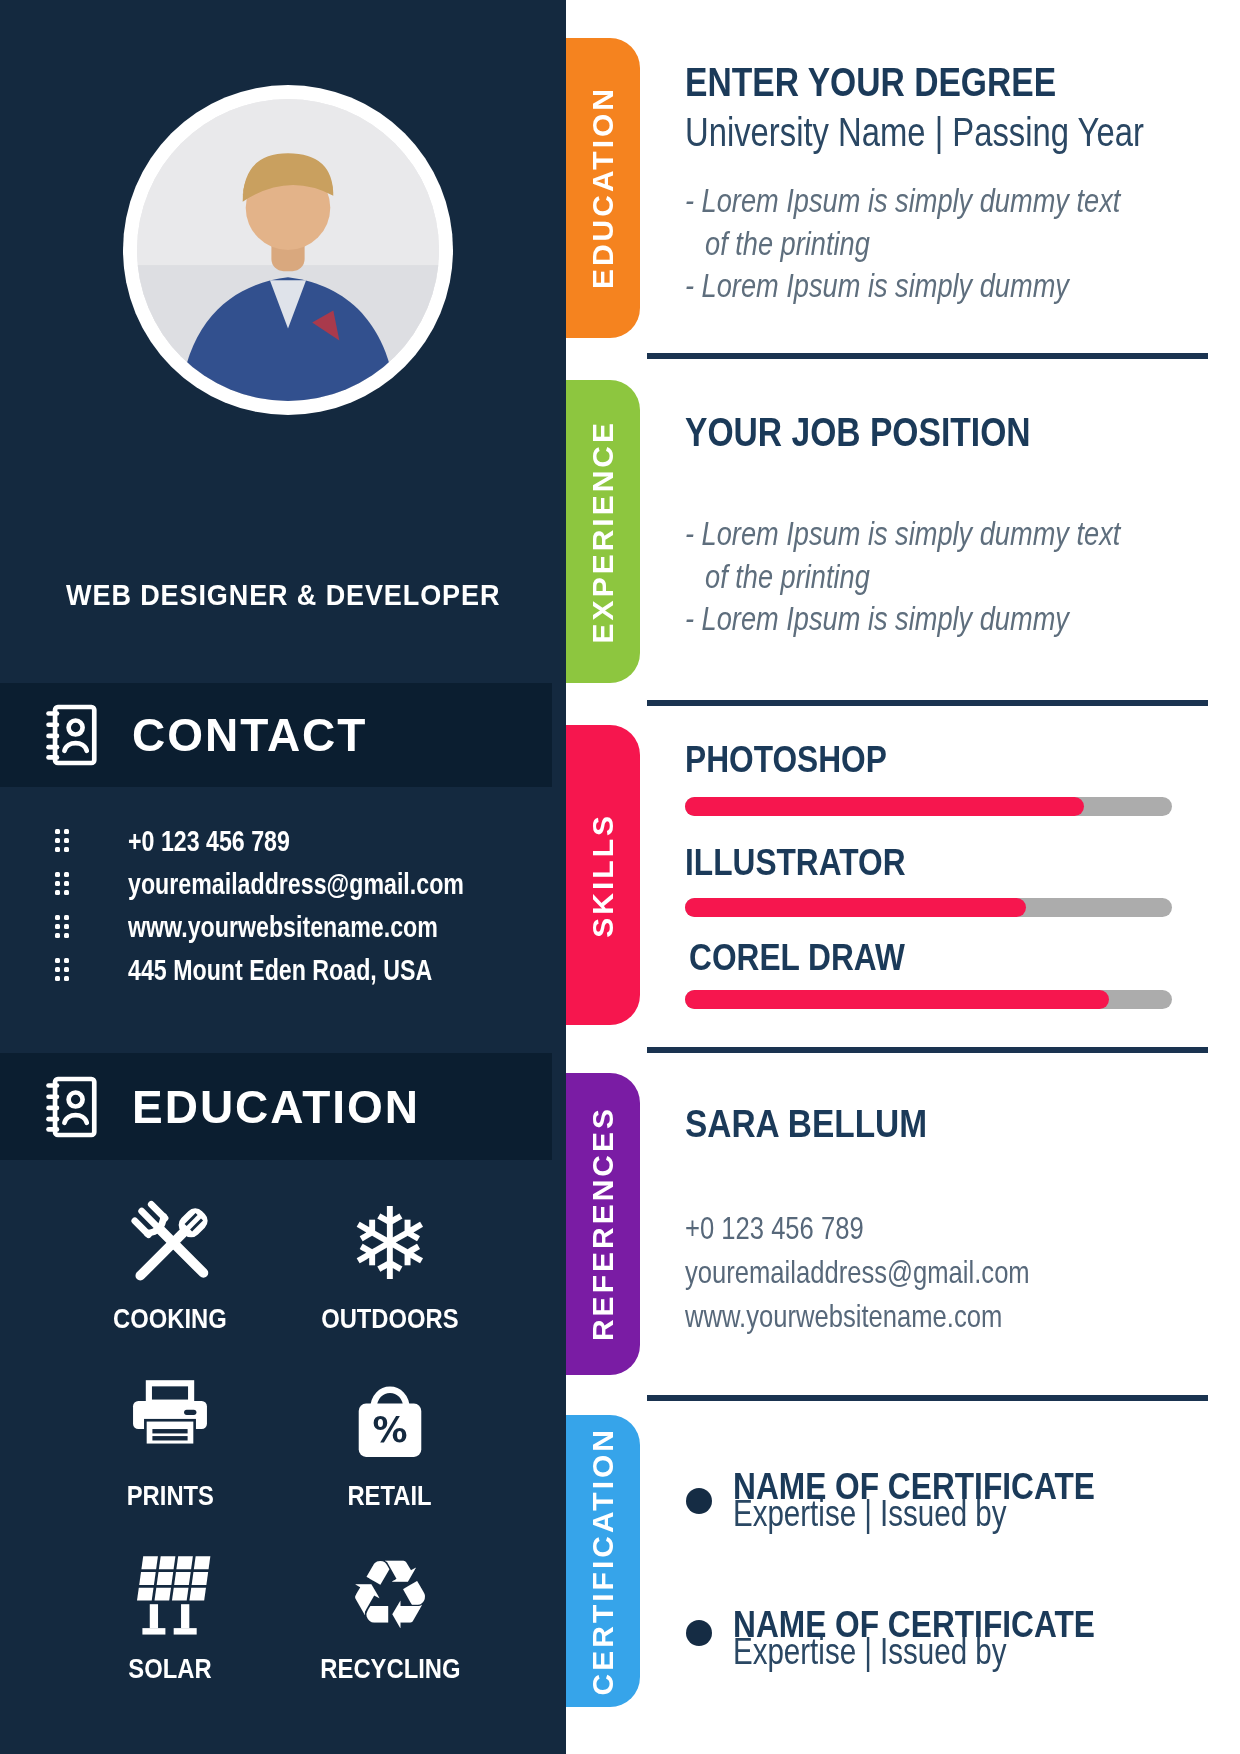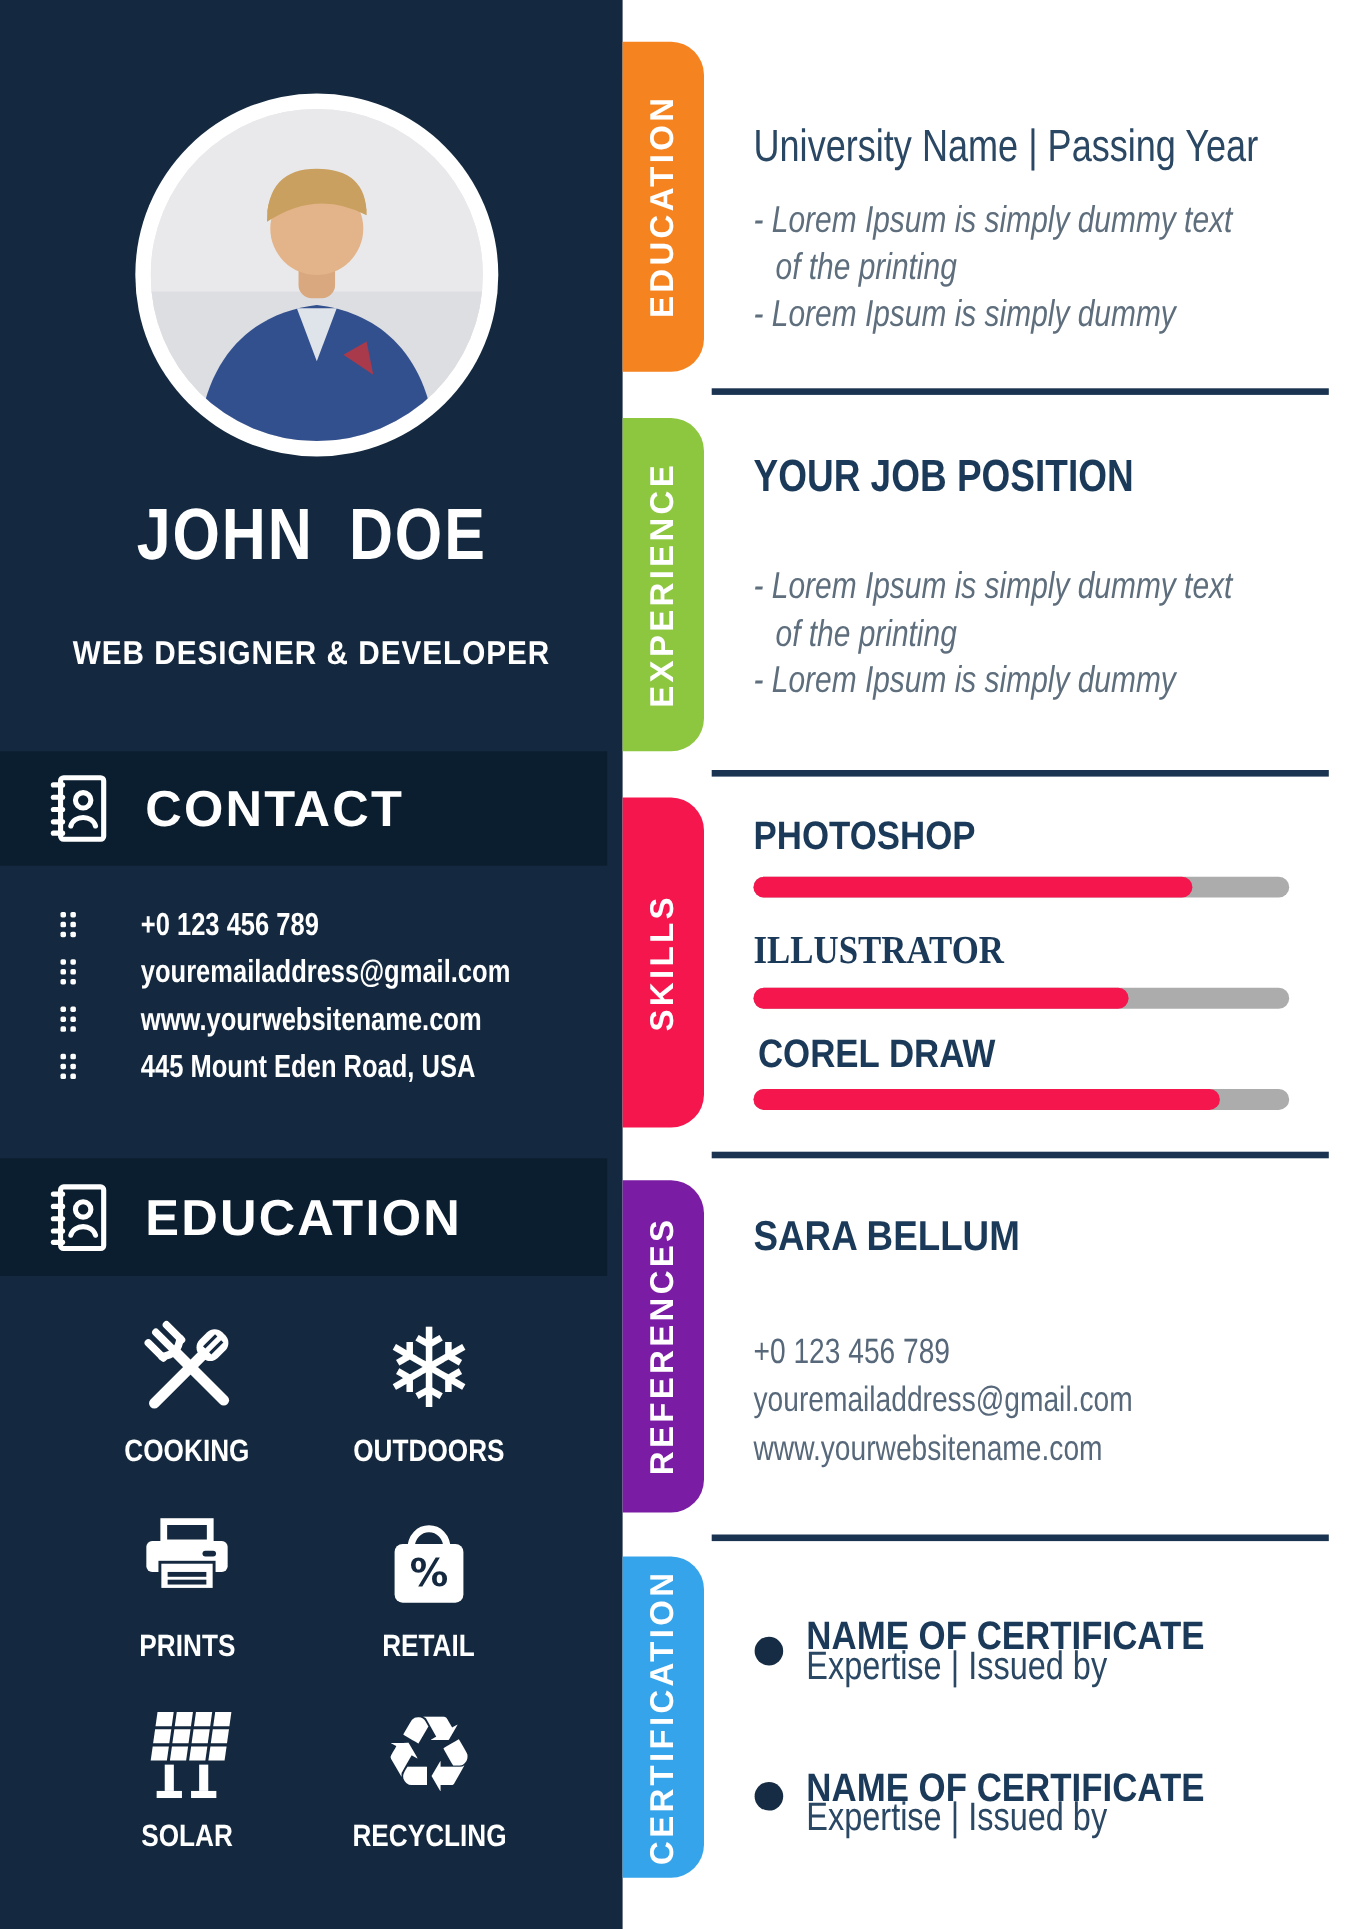--- a/index.html
+++ b/index.html
@@ -57,21 +57,20 @@
         <polygon points="44,60 56,60 50,76" fill="#DFE3EA"></polygon>
         <path d="M58,74 l9,6 -2,-10 Z" fill="#A93A4C"></path>
         <rect x="44.5" y="45" width="11" height="12" rx="4" fill="#D9A87E"></rect>
         <circle cx="50" cy="36" r="14" fill="#E3B389"></circle>
         <path d="M35,33 C35,20 65,18 65,32 C65,24 60,19 50,19 C40,19 35,25 35,33 Z" fill="#C9A05F"></path>
         <path d="M35,34 q15,-10 30,-2 q0,-14 -15,-14 q-15,0 -15,16 Z" fill="#C9A05F"></path>
       </svg>
     </div>
   </div>
 
-  <div id="name" class="abs"><span class="cxc">JOHN DOE</span></div>
   <div id="role" class="abs"><span class="cxc" style="transform:scaleX(.9)">WEB DESIGNER &amp; DEVELOPER</span></div>
 
   <div class="abs band" style="top:683px;height:104px;">
     <svg width="56" height="66" viewBox="0 0 60 70">
       <rect x="14" y="5" width="42" height="60" rx="3" fill="none" stroke="#fff" stroke-width="5"></rect>
       <g stroke="#fff" stroke-width="5" stroke-linecap="round">
         <line x1="7" y1="12" x2="16" y2="12"></line>
           <line x1="7" y1="24" x2="16" y2="24"></line>
         <line x1="7" y1="36" x2="16" y2="36"></line>
           <line x1="7" y1="48" x2="16" y2="48"></line>
@@ -244,36 +243,37 @@
     </div>
   <div class="abs tab" style="top: 1415px; height: 292px; background: rgb(54, 164, 234);">
       <span>CERTIFICATION</span>
     </div>
 
   <div class="abs divider" style="top:353px;"></div>
   <div class="abs divider" style="top:700px;"></div>
   <div class="abs divider" style="top:1047px;"></div>
   <div class="abs divider" style="top:1395px;"></div>
 
+  <div class="abs h1" style="left:685px;top:62px;"><span class="cx">ENTER YOUR DEGREE</span></div>
   <div class="abs h2" style="left:685px;top:112px;"><span class="cx" style="transform:scaleX(.8)">University Name | Passing Year</span></div>
   <div class="abs bullet" style="left:685px;top:183px;"><span class="cx" style="transform:scaleX(.8)">- Lorem Ipsum is simply dummy text</span></div>
   <div class="abs bullet" style="left:705px;top:226px;"><span class="cx" style="transform:scaleX(.8)">of the printing</span></div>
   <div class="abs bullet" style="left:685px;top:268px;"><span class="cx" style="transform:scaleX(.8)">- Lorem Ipsum is simply dummy</span></div>
 
   <div class="abs h1" style="left:685px;top:412px;"><span class="cx">YOUR JOB POSITION</span></div>
   <div class="abs bullet" style="left:685px;top:516px;"><span class="cx" style="transform:scaleX(.8)">- Lorem Ipsum is simply dummy text</span></div>
   <div class="abs bullet" style="left:705px;top:559px;"><span class="cx" style="transform:scaleX(.8)">of the printing</span></div>
   <div class="abs bullet" style="left:685px;top:601px;"><span class="cx" style="transform:scaleX(.8)">- Lorem Ipsum is simply dummy</span></div>
 
   <div class="abs skill-label" style="left:685px;top:742px;"><span class="cx" style="transform:scaleX(.88)">PHOTOSHOP</span></div>
   <div class="abs bar" style="top:797px;">
       <div class="bar-fill" style="width: 82%;"></div>
     </div>
 
-  <div class="abs skill-label" style="left:685px;top:845px;font-family:Liberation Serif, serif;"><span class="cx" style="transform:scaleX(.88)">ILLUSTRATOR</span></div>
+  <div class="abs skill-label" style="left:685px;top:845px;"><span class="cx" style="transform:scaleX(.88)">ILLUSTRATOR</span></div>
   <div class="abs bar" style="top:898px;">
       <div class="bar-fill" style="width: 70%;"></div>
     </div>
 
   <div class="abs skill-label" style="left:689px;top:940px;"><span class="cx" style="transform:scaleX(.88)">COREL DRAW</span></div>
   <div class="abs bar" style="top:990px;">
       <div class="bar-fill" style="width: 87%;"></div>
     </div>
 
   <div class="abs h1" style="left:685px;top:1105px;font-size:38px;"><span class="cx" style="transform:scaleX(.88)">SARA BELLUM</span></div>

